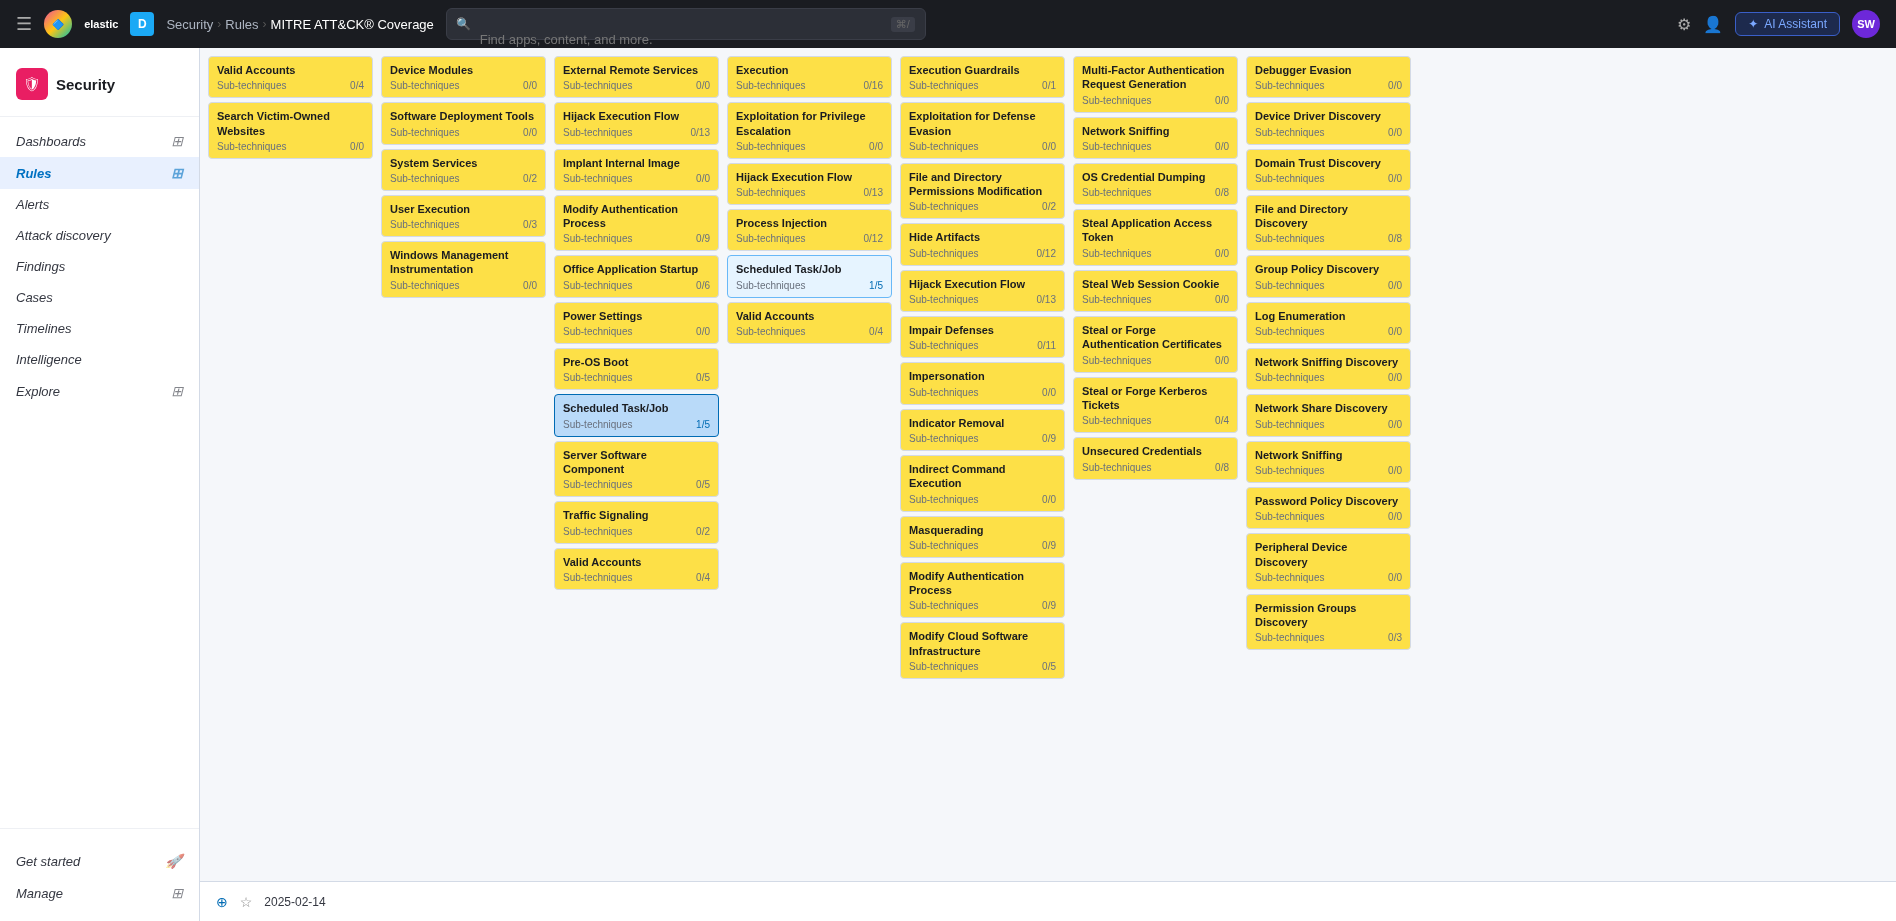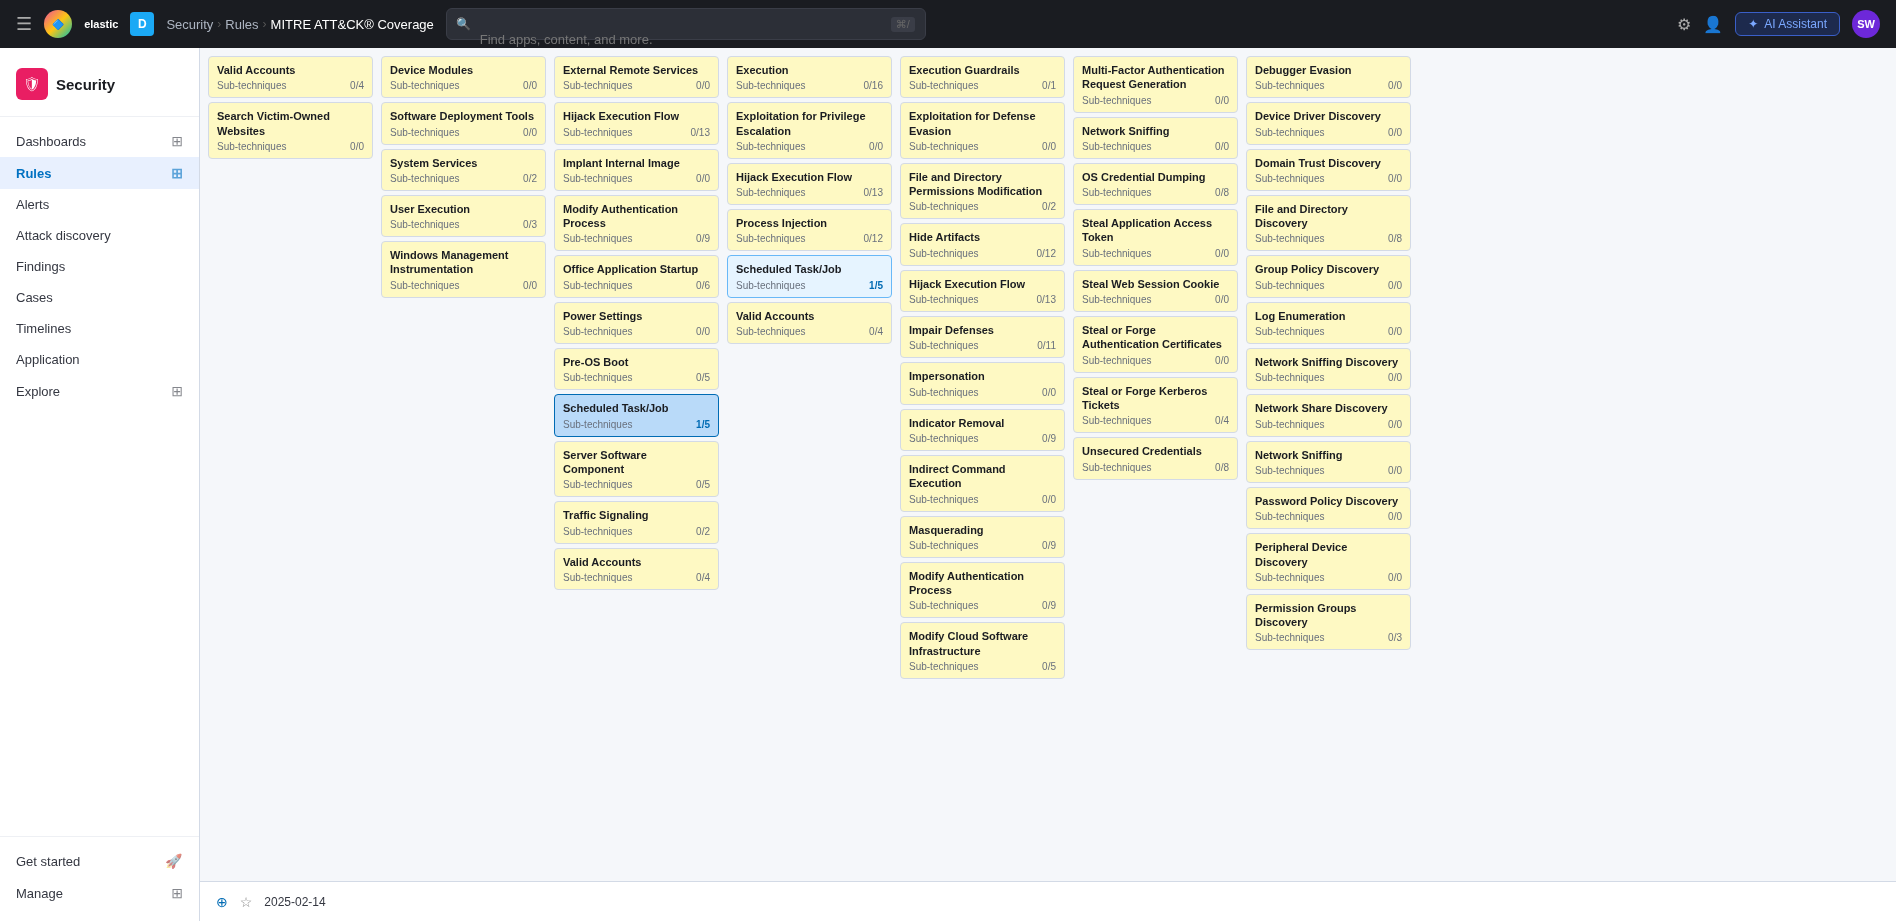--- a/index.html
+++ b/index.html
@@ -27,40 +27,40 @@
     .user-avatar { width: 28px; height: 28px; background: #6d28d9; border-radius: 50%; display: flex; align-items: center; justify-content: center; color: #fff; font-weight: 700; font-size: 11px; }
 
     
     .main-layout { display: flex; margin-top: 48px; height: calc(921px - 48px); }
 
     
     .sidebar { width: 200px; background: #fff; border-right: 1px solid #d3dae6; display: flex; flex-direction: column; padding: 12px 0; flex-shrink: 0; }
     .sidebar-logo-section { display: flex; align-items: center; gap: 8px; padding: 8px 16px 16px; border-bottom: 1px solid #eef0f4; margin-bottom: 8px; }
     .sidebar-logo-icon { width: 32px; height: 32px; background: #e91e63; border-radius: 6px; display: flex; align-items: center; justify-content: center; color: #fff; font-size: 14px; }
     .sidebar-app-title { font-weight: 700; font-size: 15px; color: #1a1c21; }
-    .sidebar-nav-item { display: flex; align-items: flex-end; justify-content: space-between; padding: 8px 16px; cursor: pointer; color: #343741; font-size: 13px; }
+    .sidebar-nav-item { display: flex; align-items: flex-end; justify-content: space-between; padding: 8px 16px; cursor: pointer; color: #343741; font-size: 13px; font-style: italic; }
     .sidebar-nav-item.active { background: #e8f0fe; color: #0071c2; font-weight: 600; }
     .sidebar-nav-icon { font-size: 14px; opacity: 0.6; }
-    .sidebar-bottom { margin-top: auto; border-top: 1px solid #eef0f4; padding-top: 8px; }
+    .sidebar-bottom { margin-top: auto; border-top: 1px solid #eef0f4; padding-top: 16px; }
 
     
     .content-area { flex: 1; display: flex; flex-direction: column; overflow: hidden; background: #f5f7fa; }
 
     
     .matrix-container { flex: 1; overflow-x: auto; overflow-y: auto; padding: 0; display: flex; }
     .matrix-columns { display: flex; gap: 0; min-width: max-content; padding: 8px; gap: 8px; }
     .matrix-column { width: 165px; flex-shrink: 0; display: flex; flex-direction: column; gap: 4px; }
-    .matrix-card { background: #fef9c3; border: 1px solid #d3dae6; border-radius: 4px; padding: 6px 8px; cursor: pointer; }
+    .matrix-card { background: #fde047; border: 1px solid #d3dae6; border-radius: 4px; padding: 6px 8px; cursor: pointer; }
     .matrix-card.highlighted { background: #e6f4ff; border-color: #69b8f7; }
     .matrix-card.active { background: #b9daf9; border-color: #006bb4; }
     .matrix-card-title { font-size: 11px; font-weight: 600; color: #1a1c21; line-height: 1.3; margin-bottom: 3px; }
     .matrix-card-sub { display: flex; justify-content: space-between; }
     .matrix-card-sub-label { font-size: 10px; color: #69707d; }
     .matrix-card-count { font-size: 10px; color: #69707d; }
-    .matrix-card-count.has-match { color: #006bb4; font-weight: 700; }
+    .matrix-card-count.has-match { color: #006bb4; font-weight: 400; }
 
     
     .bottom-bar { height: 40px; background: #fff; border-top: 1px solid #d3dae6; display: flex; align-items: center; padding: 0 16px; gap: 12px; }
     .bottom-bar-icon { color: #006bb4; cursor: pointer; font-size: 14px; }
     .bottom-bar-date { font-size: 12px; color: #343741; font-weight: 500; }
   </style>
 </head>
 <body>
 
 <nav class="top-nav">
@@ -119,21 +119,21 @@
     <div class="sidebar-nav-item">
       <span>Findings</span>
     </div>
     <div class="sidebar-nav-item">
       <span>Cases</span>
     </div>
     <div class="sidebar-nav-item">
       <span>Timelines</span>
     </div>
     <div class="sidebar-nav-item">
-      <span>Application</span>
+      <span>Intelligence</span>
     </div>
     <div class="sidebar-nav-item">
       <span>Explore</span>
       <span class="sidebar-nav-icon">⊞</span>
     </div>
 
     <div class="sidebar-bottom">
       <div class="sidebar-nav-item">
         <span>Get started</span>
         <span class="sidebar-nav-icon">🚀</span>

